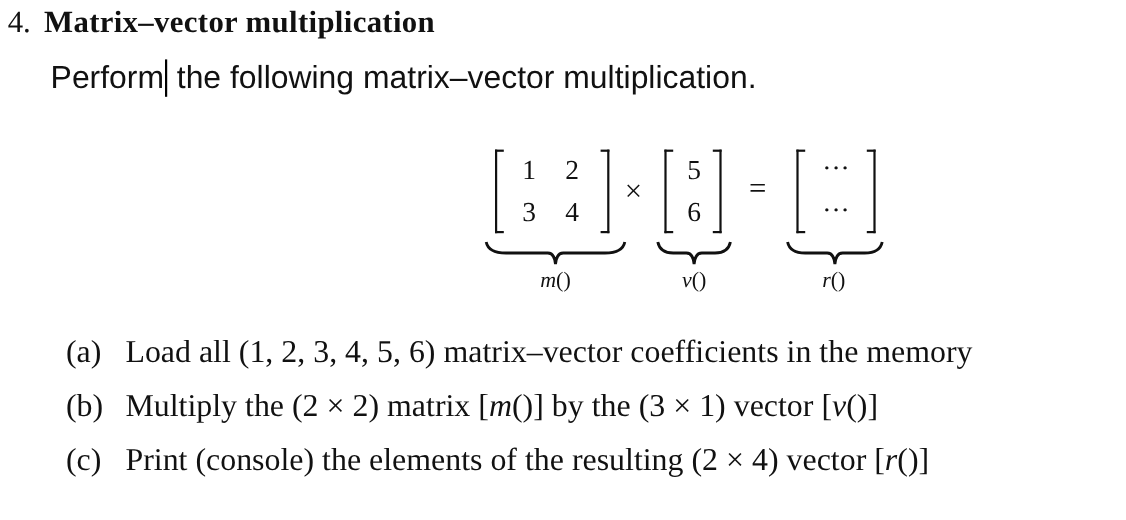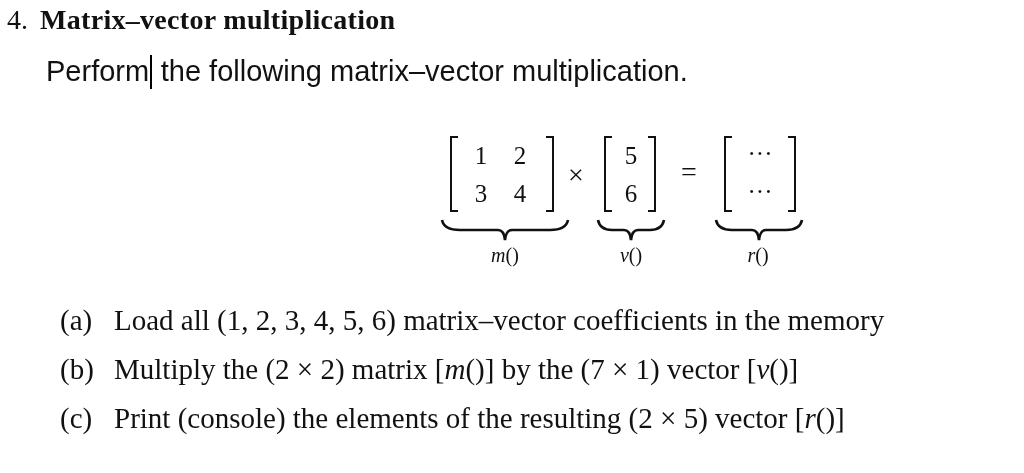--- a/index.html
+++ b/index.html
@@ -159,18 +159,18 @@
     <path d="M2 2 Q4 12 18 12 L38 12 Q44 12 45 22 Q46 12 52 12 L72 12 Q86 12 88 2" fill="none" stroke="#111" stroke-width="2.6"></path>
   </svg>
   <div class="under-label" style="left:718px; top:244px; width:80px;"><span>r</span><span class="paren">()</span></div>
 </div>
 
 <div class="item" style="top:302px;">
   <span class="marker">(a)</span><span>Load all (1, 2, 3, 4, 5, 6) matrix–vector coefficients in the memory</span>
 </div>
 
 <div class="item" style="top:351px;">
-  <span class="marker">(b)</span><span>Multiply the (2 × 2) matrix [</span><span class="ref">m</span><span>()] by the (7 × 1) vector [</span><span class="ref">v</span><span>()]</span>
+  <span class="marker">(b)</span><span>Multiply the (2 × 2) matrix [</span><span class="ref">m</span><span>()] by the (3 × 1) vector [</span><span class="ref">v</span><span>()]</span>
 </div>
 
 <div class="item" style="top:400px;">
-  <span class="marker">(c)</span><span>Print (console) the elements of the resulting (2 × 5) vector [</span><span class="ref">r</span><span>()]</span>
+  <span class="marker">(c)</span><span>Print (console) the elements of the resulting (2 × 4) vector [</span><span class="ref">r</span><span>()]</span>
 </div>
 
 </body></html>

